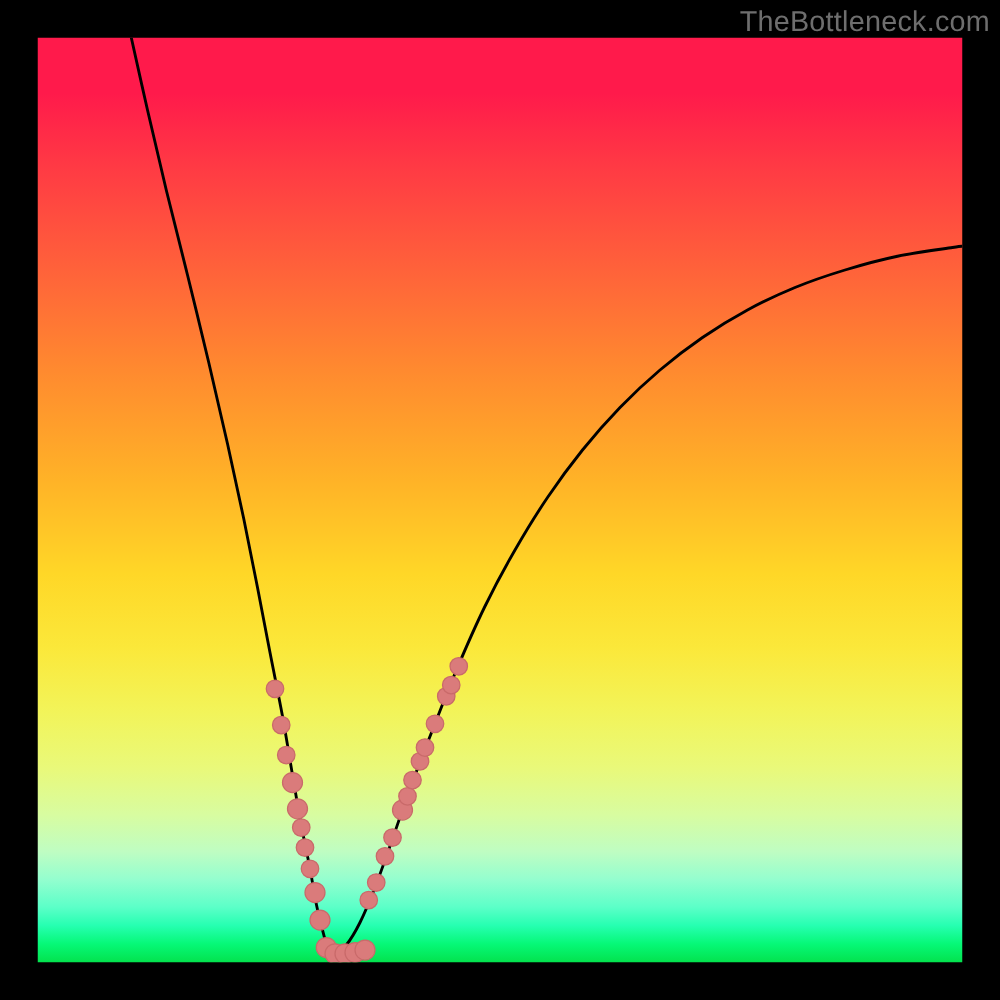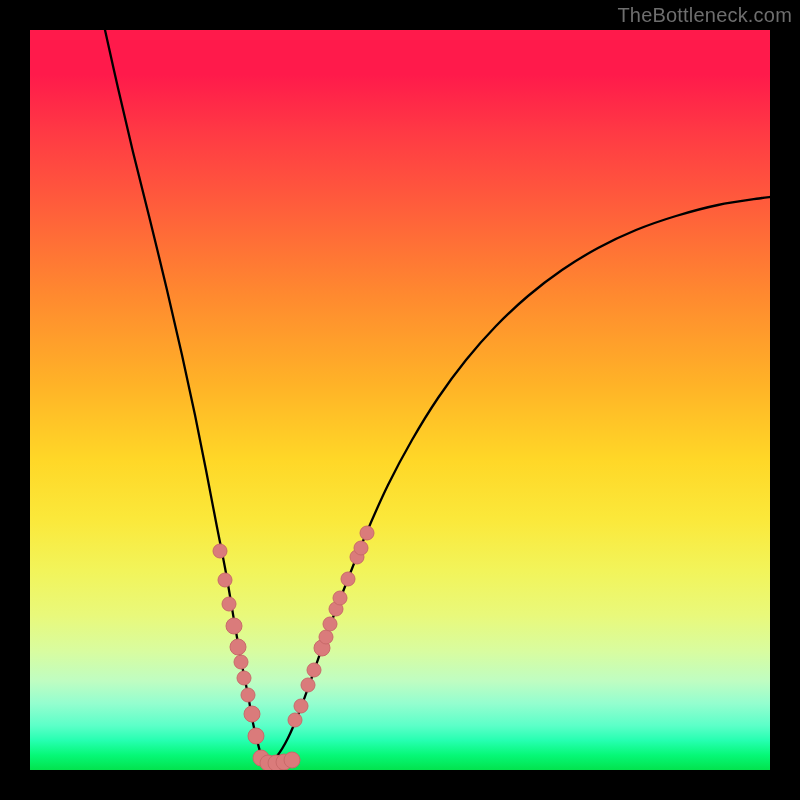--- a/index.html
+++ b/index.html
@@ -51,21 +51,21 @@
   }
   .curves {
     position: absolute;
     inset: 0;
   }
   .watermark {
     position: absolute;
     top: 4px;
     right: 8px;
     color: #6e6e6e;
-    font-size: 20px;
+    font-size: 23px;
     letter-spacing: 0.2px;
     user-select: none;
   }
 </style>
 </head>
 <body>
 
 <div class="stage">
 
   <div class="watermark">TheBottleneck.com</div>

